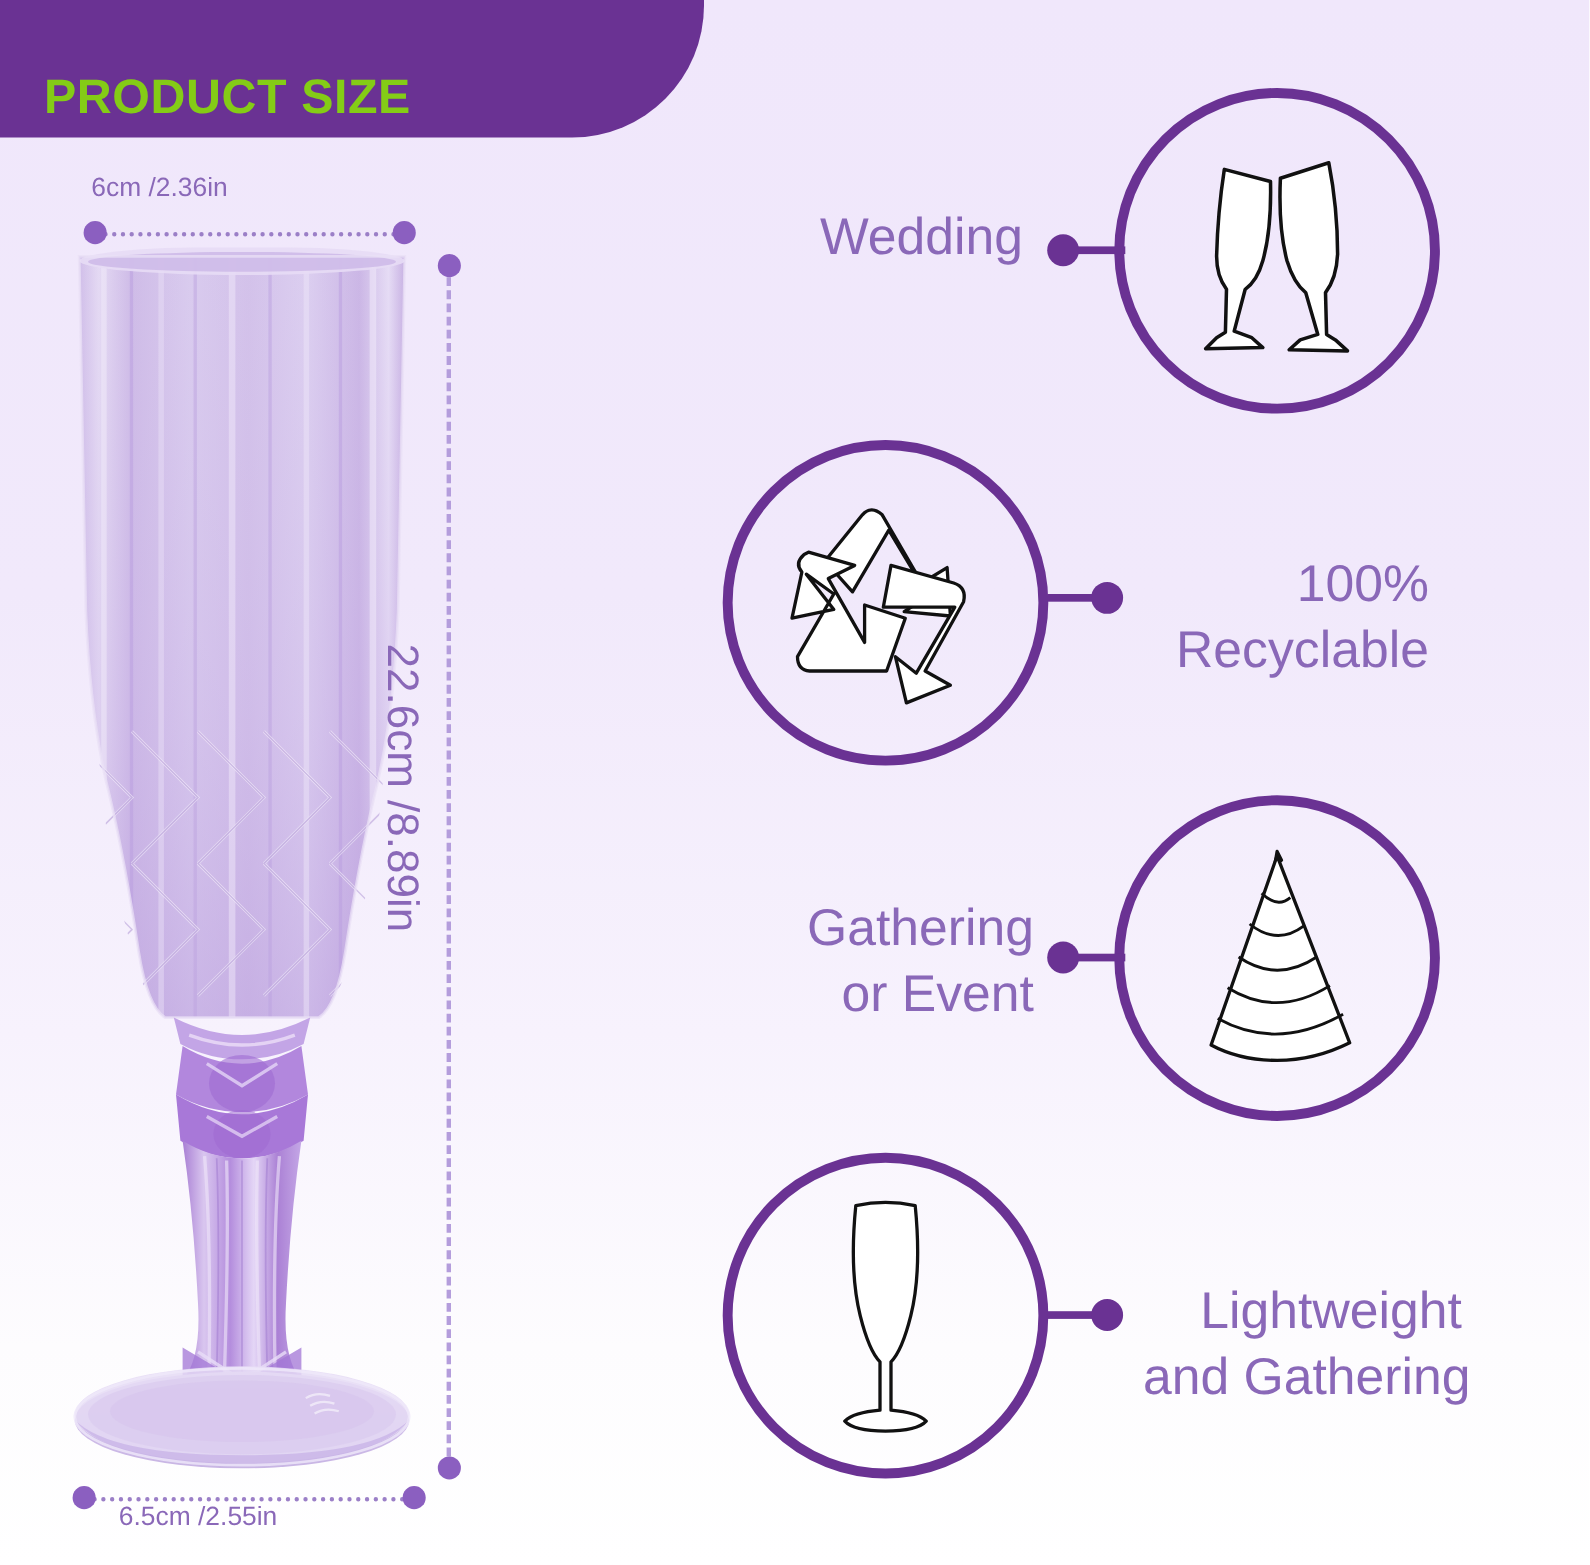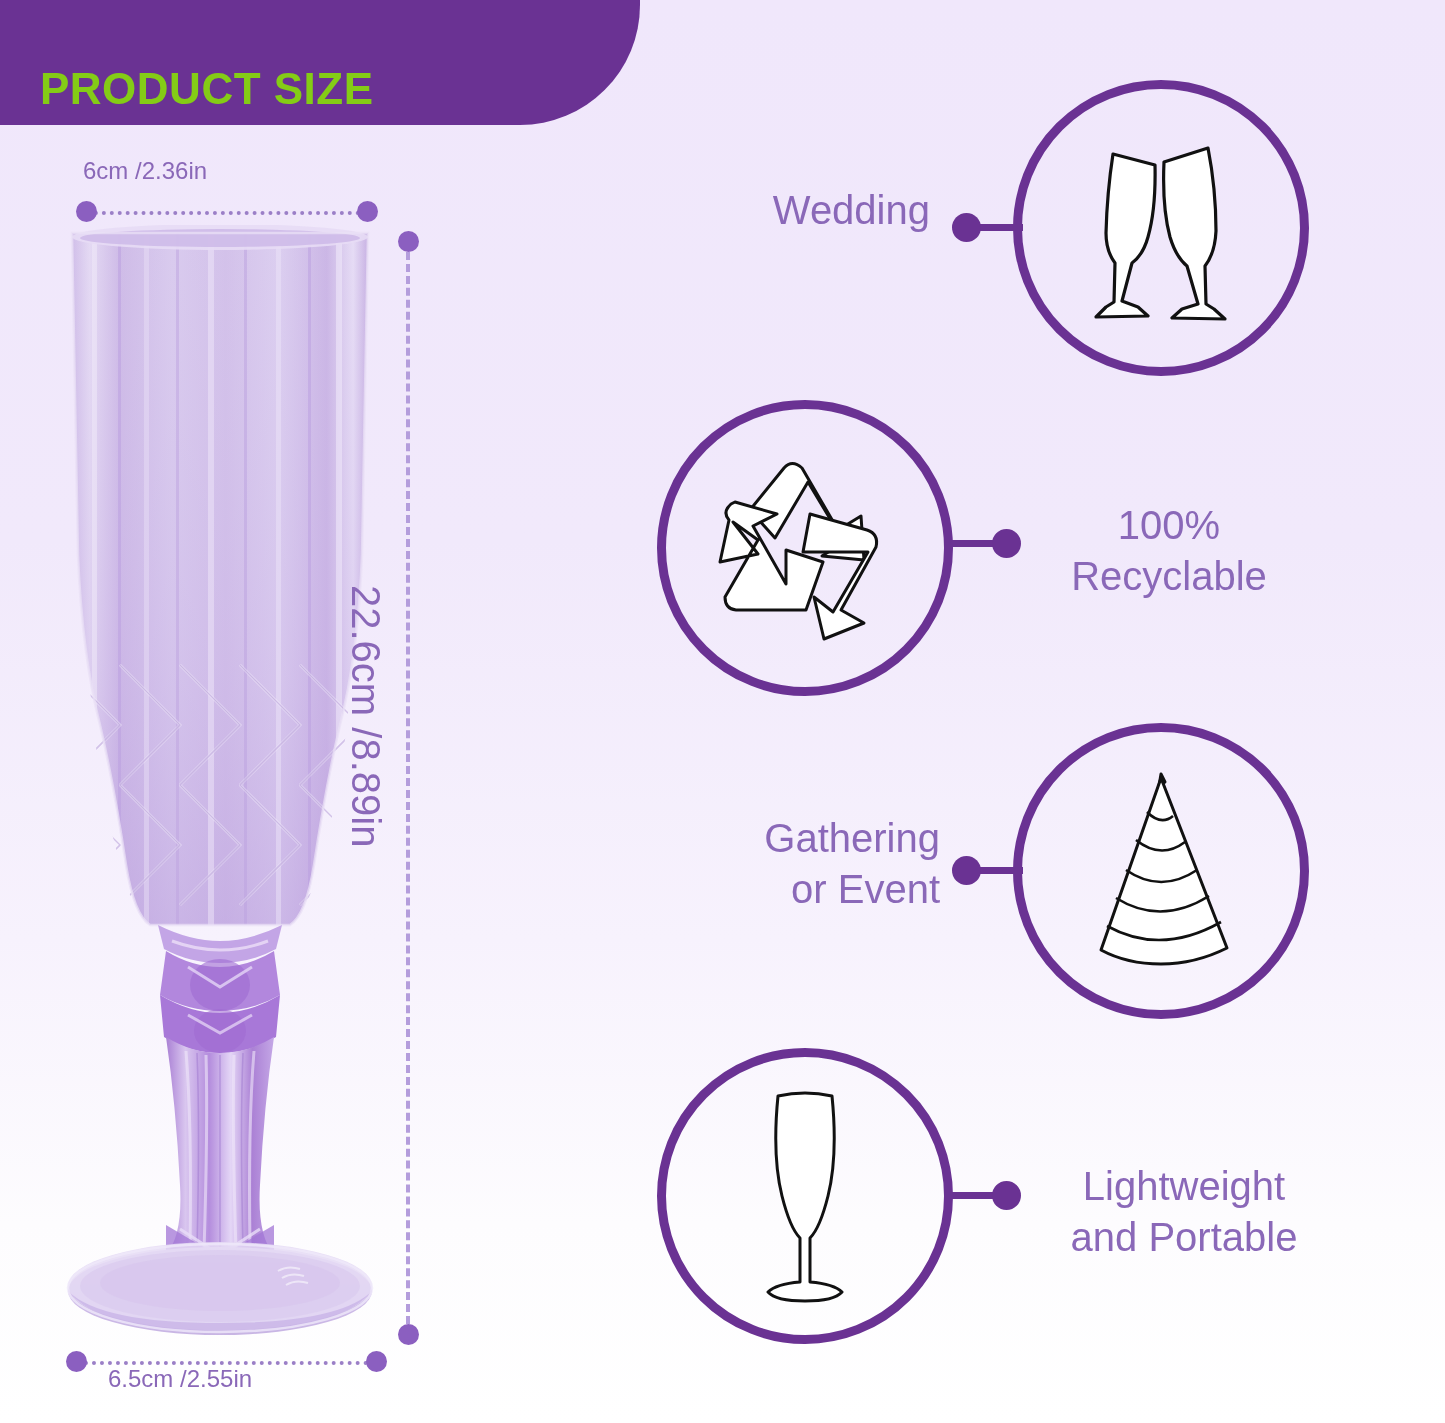--- a/index.html
+++ b/index.html
@@ -104,26 +104,26 @@
     border: 9px solid #6a3293;
     box-sizing: border-box;
     display: flex;
     align-items: center;
     justify-content: center;
     background: transparent;
   }
   .feature-text {
     position: absolute;
     color: #8a68b8;
-    font-size: 40px;
+    font-size: 47px;
     line-height: 1.28;
     white-space: nowrap;
   }
   .feature-text.align-right { text-align: right; }
-  .feature-text.align-left  { text-align: center; }
+  .feature-text.align-left  { text-align: right; }
 
   .connector-line {
     position: absolute;
     height: 7px;
     background: #6a3293;
   }
   .connector-dot {
     position: absolute;
     width: 29px;
     height: 29px;
@@ -353,16 +353,16 @@
     <svg width="150" height="225" viewBox="0 0 150 225">
       <g fill="#ffffff" stroke="#111111" stroke-width="3" stroke-linejoin="round">
         <path d="M48,12 Q75,6 102,12 Q108,72 98,112 Q90,144 80,154 L80,198 Q104,200 112,208 Q104,217 75,217 Q46,217 38,208 Q46,200 70,198 L70,154 Q60,144 52,112 Q42,72 48,12 Z"></path>
       </g>
     </svg>
   </div>
   <div class="connector-line" id="feature-4-line"></div>
   <div class="connector-dot" id="feature-4-dot"></div>
   <div class="feature-text align-left" id="feature-4-text">
     <div>Lightweight</div>
-    <div>and Portable</div>
+    <div>and Gathering</div>
   </div>
 
 </div>
 
 </body></html>

